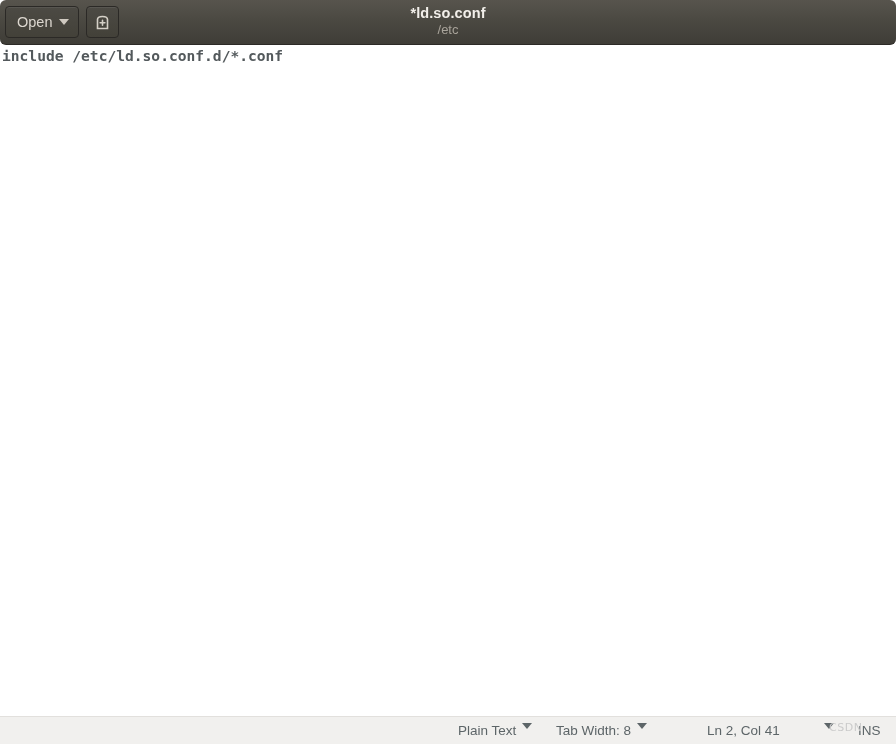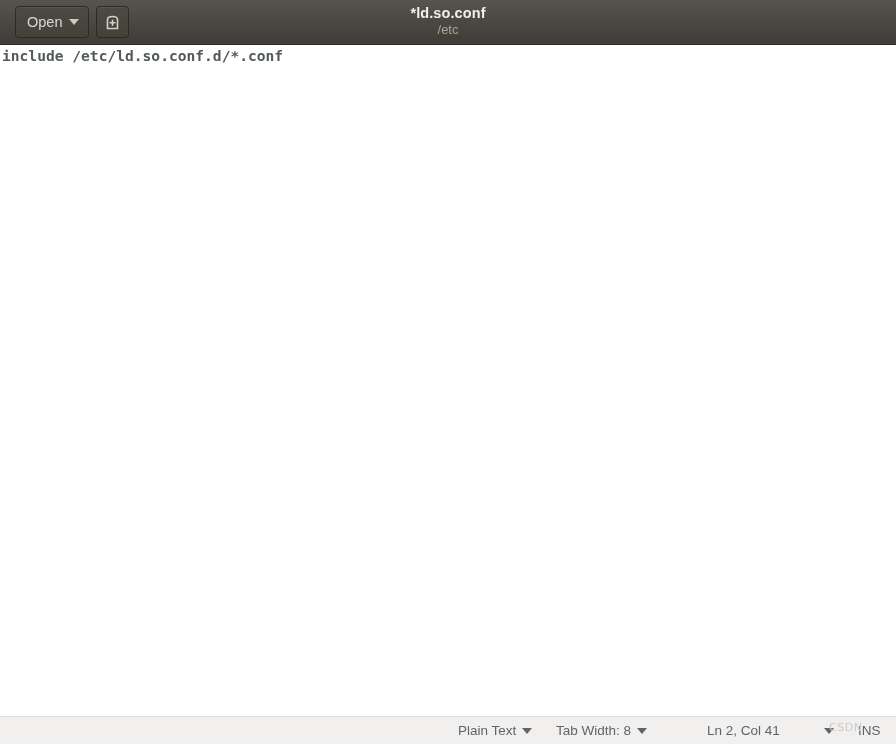--- a/index.html
+++ b/index.html
@@ -27,22 +27,23 @@
   
   .headerbar {
     position: relative;
     height: 45px;
     flex: 0 0 45px;
     box-sizing: border-box;
     background: linear-gradient(to bottom, #57544d 0%, #4b4942 45%, #3f3d37 100%);
     border-bottom: 1px solid #2c2a26;
     display: flex;
     align-items: center;
-    padding: 0 15px;
+    padding: 0 5px;
     user-select: none;
+    border-radius: 6px;
   }
 
   .hb-left {
     display: flex;
     align-items: center;
     gap: 7px;
     z-index: 3;
   }
   .hb-right {
     display: flex;
@@ -207,21 +208,21 @@
     background: #f1f0ee;
     border-top: 1px solid #e2e0dd;
     display: flex;
     align-items: center;
     font-size: 13.5px;
     color: #5d6568;
     user-select: none;
   }
   .sb-item {
     display: flex;
-    align-items: center;
+    align-items: flex-start;
     gap: 6px;
     position: absolute;
     white-space: nowrap;
   }
   .sb-caret {
     width: 0; height: 0;
     border-left: 5px solid transparent;
     border-right: 5px solid transparent;
     border-top: 6px solid #5d6568;
   }

